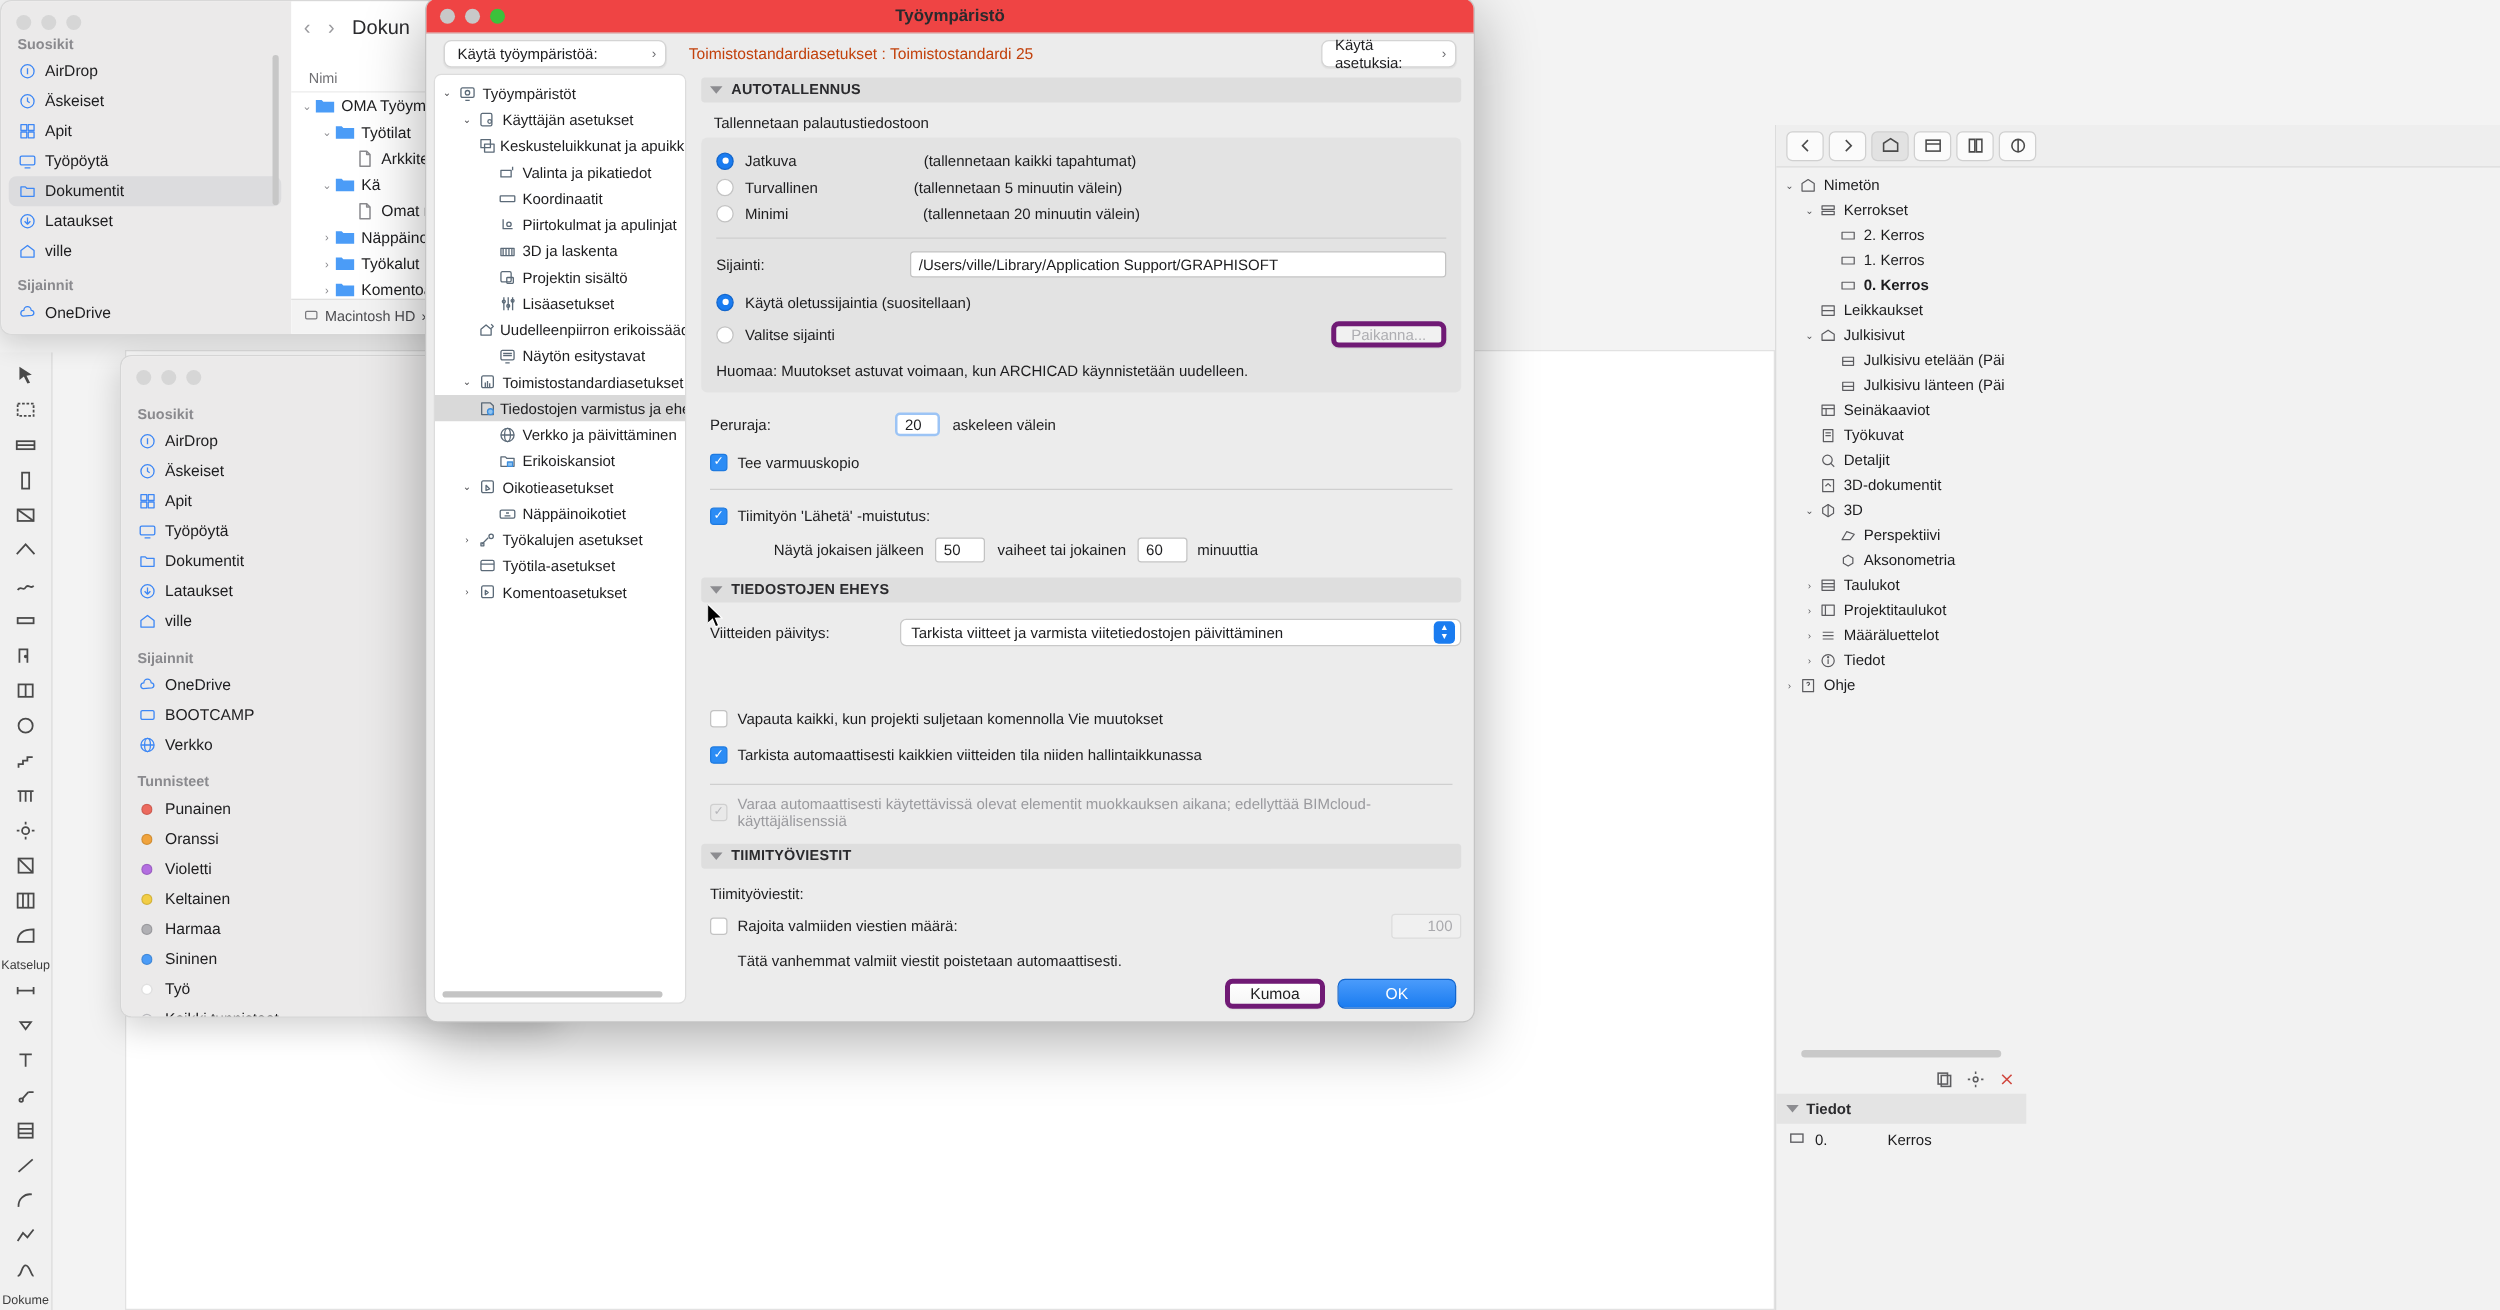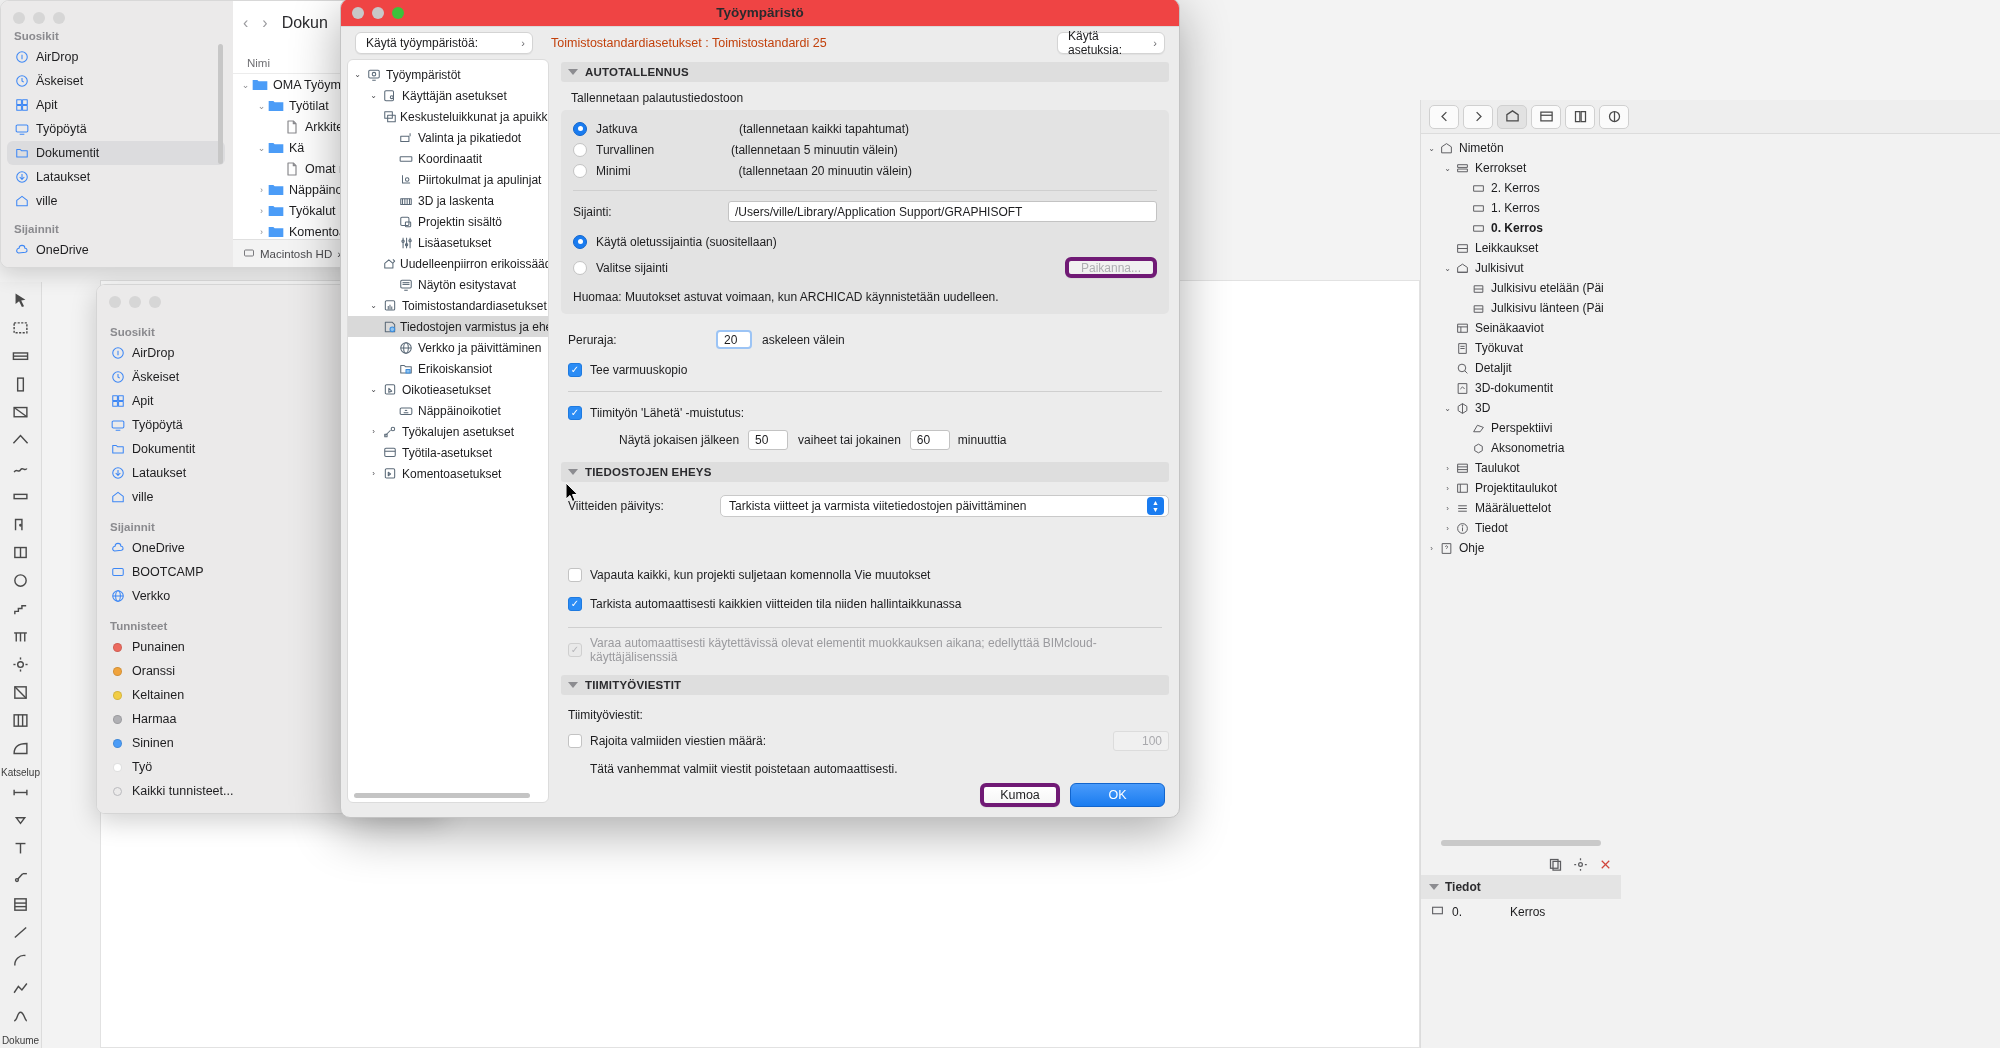--- a/index.html
+++ b/index.html
@@ -961,20 +961,26 @@
           <span>Punainen</span>
         </div>
         <div class="sb-item">
           <span class="sb-ic">
             <span class="dot-color" style="background:#f0a33c;border:1px solid rgba(0,0,0,0.12)"></span>
           </span>
           <span>Oranssi</span>
         </div>
         <div class="sb-item">
           <span class="sb-ic">
+            <span class="dot-color" style="background:#b36ee0;border:1px solid rgba(0,0,0,0.12)"></span>
+          </span>
+          <span>Violetti</span>
+        </div>
+        <div class="sb-item">
+          <span class="sb-ic">
             <span class="dot-color" style="background:#f2cd45;border:1px solid rgba(0,0,0,0.12)"></span>
           </span>
           <span>Keltainen</span>
         </div>
         <div class="sb-item">
           <span class="sb-ic">
             <span class="dot-color" style="background:#b0b0b4;border:1px solid rgba(0,0,0,0.12)"></span>
           </span>
           <span>Harmaa</span>
         </div>

